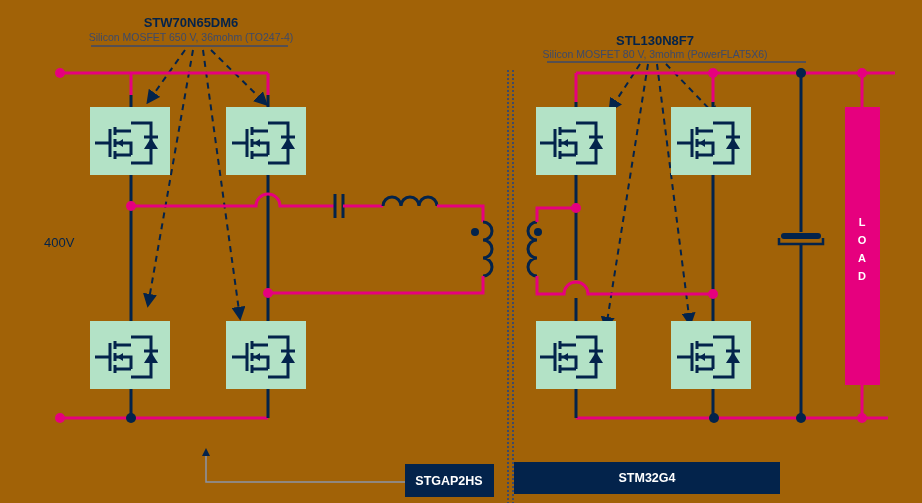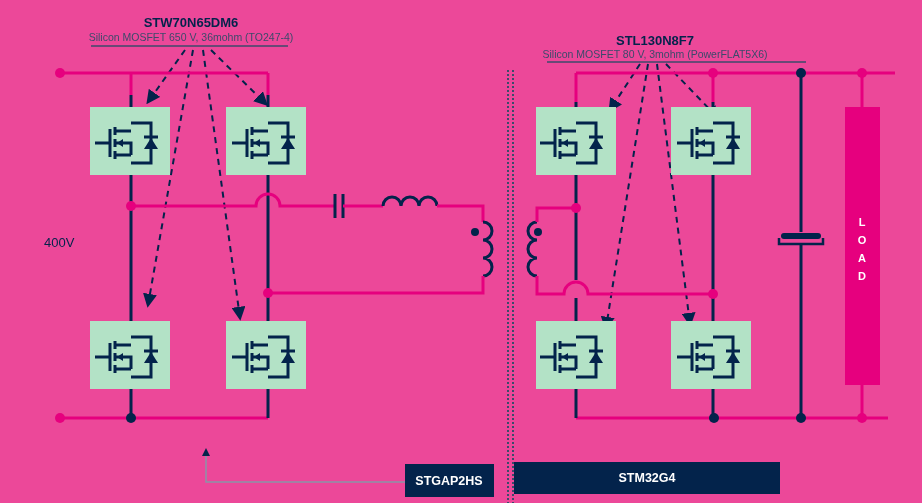--- a/index.html
+++ b/index.html
@@ -1,16 +1,16 @@
 <!DOCTYPE html>
 <html><head>
 <meta charset="utf-8">
 <style>
   html, body { margin:0; padding:0; background:#ffffff; }
-  #stage { position:relative; width:922px; height:503px; overflow:hidden; background:#ec4899; font-family:"Liberation Sans", sans-serif; }
+  #stage { position:relative; width:922px; height:503px; overflow:hidden; background:#a16207; font-family:"Liberation Sans", sans-serif; }
   svg { position:absolute; left:0; top:0; }
   .lbl-title { font-family:"Liberation Sans", sans-serif; font-weight:bold; font-size:13px; fill:#03234b; }
   .lbl-sub { font-family:"Liberation Sans", sans-serif; font-size:10.5px; fill:#3c4a6b; }
   .lbl-volt { font-family:"Liberation Sans", sans-serif; font-size:13px; fill:#03234b; }
   .lbl-box { font-family:"Liberation Sans", sans-serif; font-weight:bold; font-size:12.5px; fill:#ffffff; }
   .lbl-load { font-family:"Liberation Sans", sans-serif; font-weight:bold; font-size:11px; fill:#ffffff; }
 </style>
 </head>
 <body>
 

